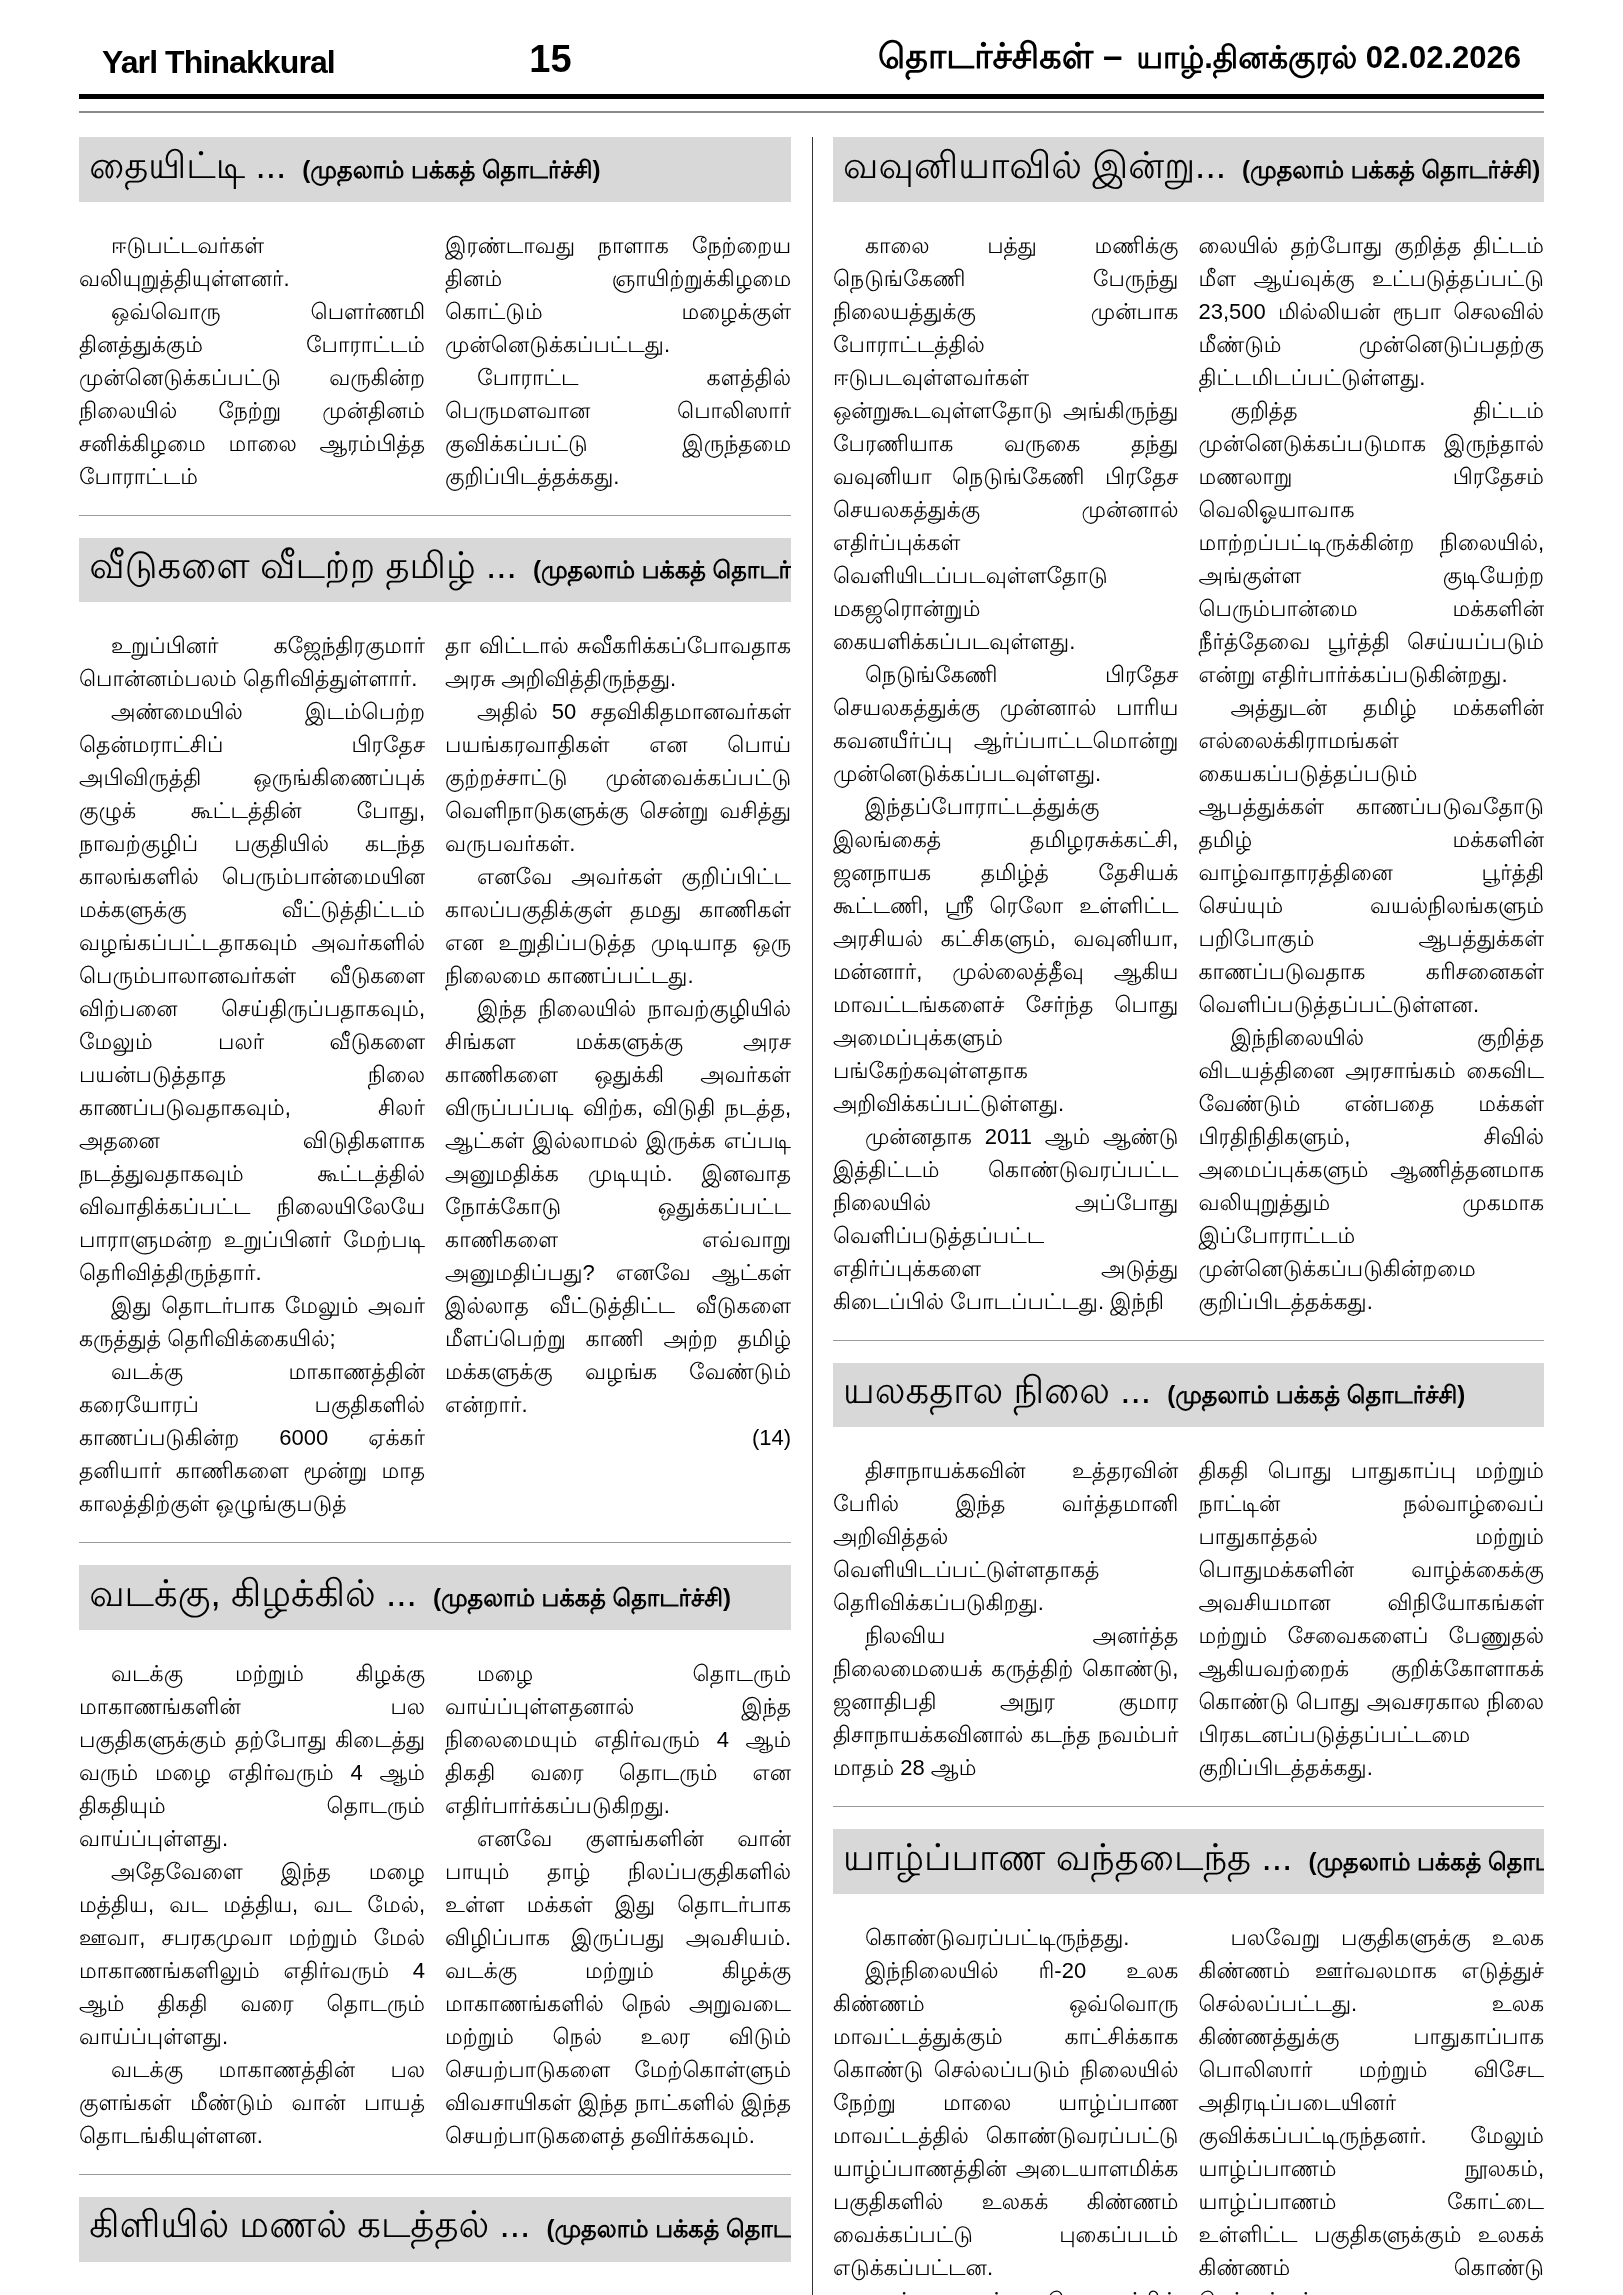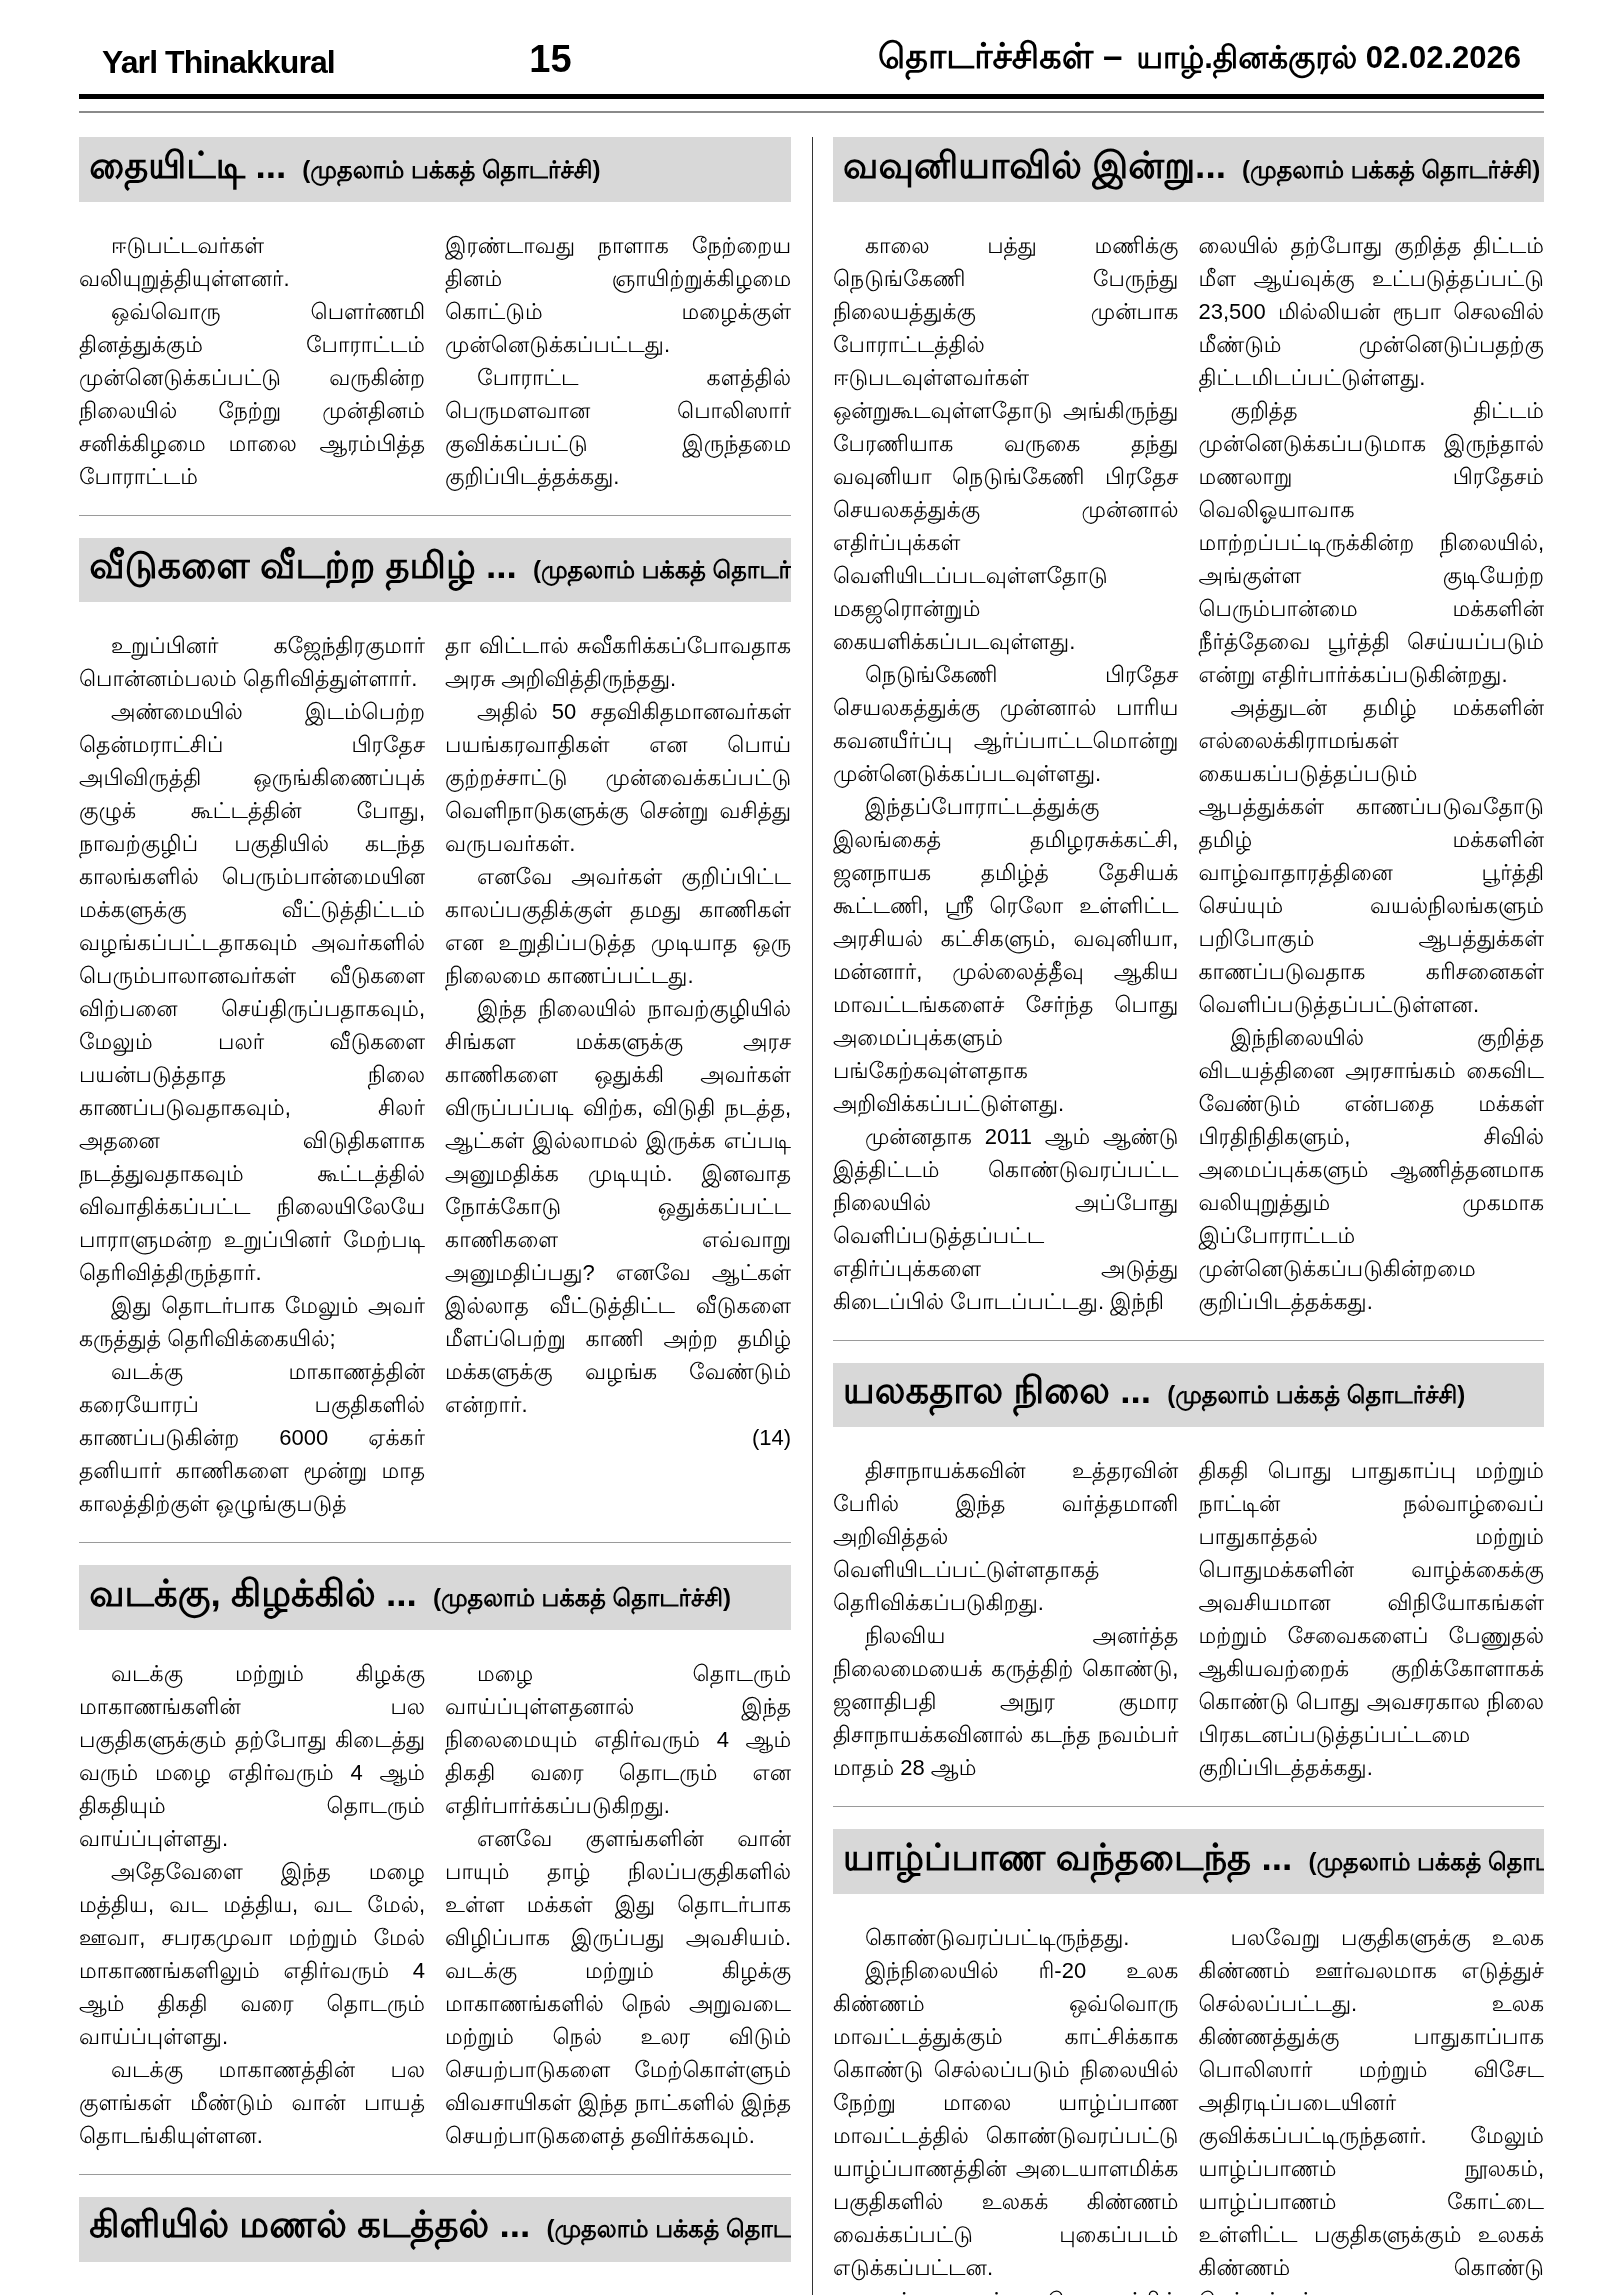--- a/index.html
+++ b/index.html
@@ -20,21 +20,21 @@
   .rule-thick { height:5.1px; background:#000; margin-top:8.3px; }
   .rule-thin  { height:2.3px;  background:#8a8a8a; margin-top:12px; }
   
   .content { display:flex; margin-top:24px; }
   .half { width:50%; box-sizing:border-box; }
   .half.left  { padding-right:20.4px; }
   .half.right { border-left:1.4px solid #333; padding-left:20.4px; }
   .article + .article { margin-top:22px; border-top:1.9px solid #9a9a9a; padding-top:22px; }
   .headline { background:#d8d8d8; padding:7.4px 10.2px 10.2px 10.2px;
               white-space:nowrap; overflow:hidden; }
-  .headline .title { font-size:37px; font-weight:bold; }
+  .headline .title { font-size:37px; font-weight:normal; }
   .headline .cont  { font-size:24px; font-weight:bold; margin-left:14px; }
   .body { display:flex; gap:20px; margin-top:27px; }
   .col { flex:1 1 0; min-width:0; }
   .para { font-size:22px; line-height:1.5; text-align:justify; margin:0;
           text-indent:32px; }
   .para.noindent { text-indent:0; }
   .endmark { font-size:22px; line-height:1.5; text-align:right; }
 </style>
 </head>
 <body>

